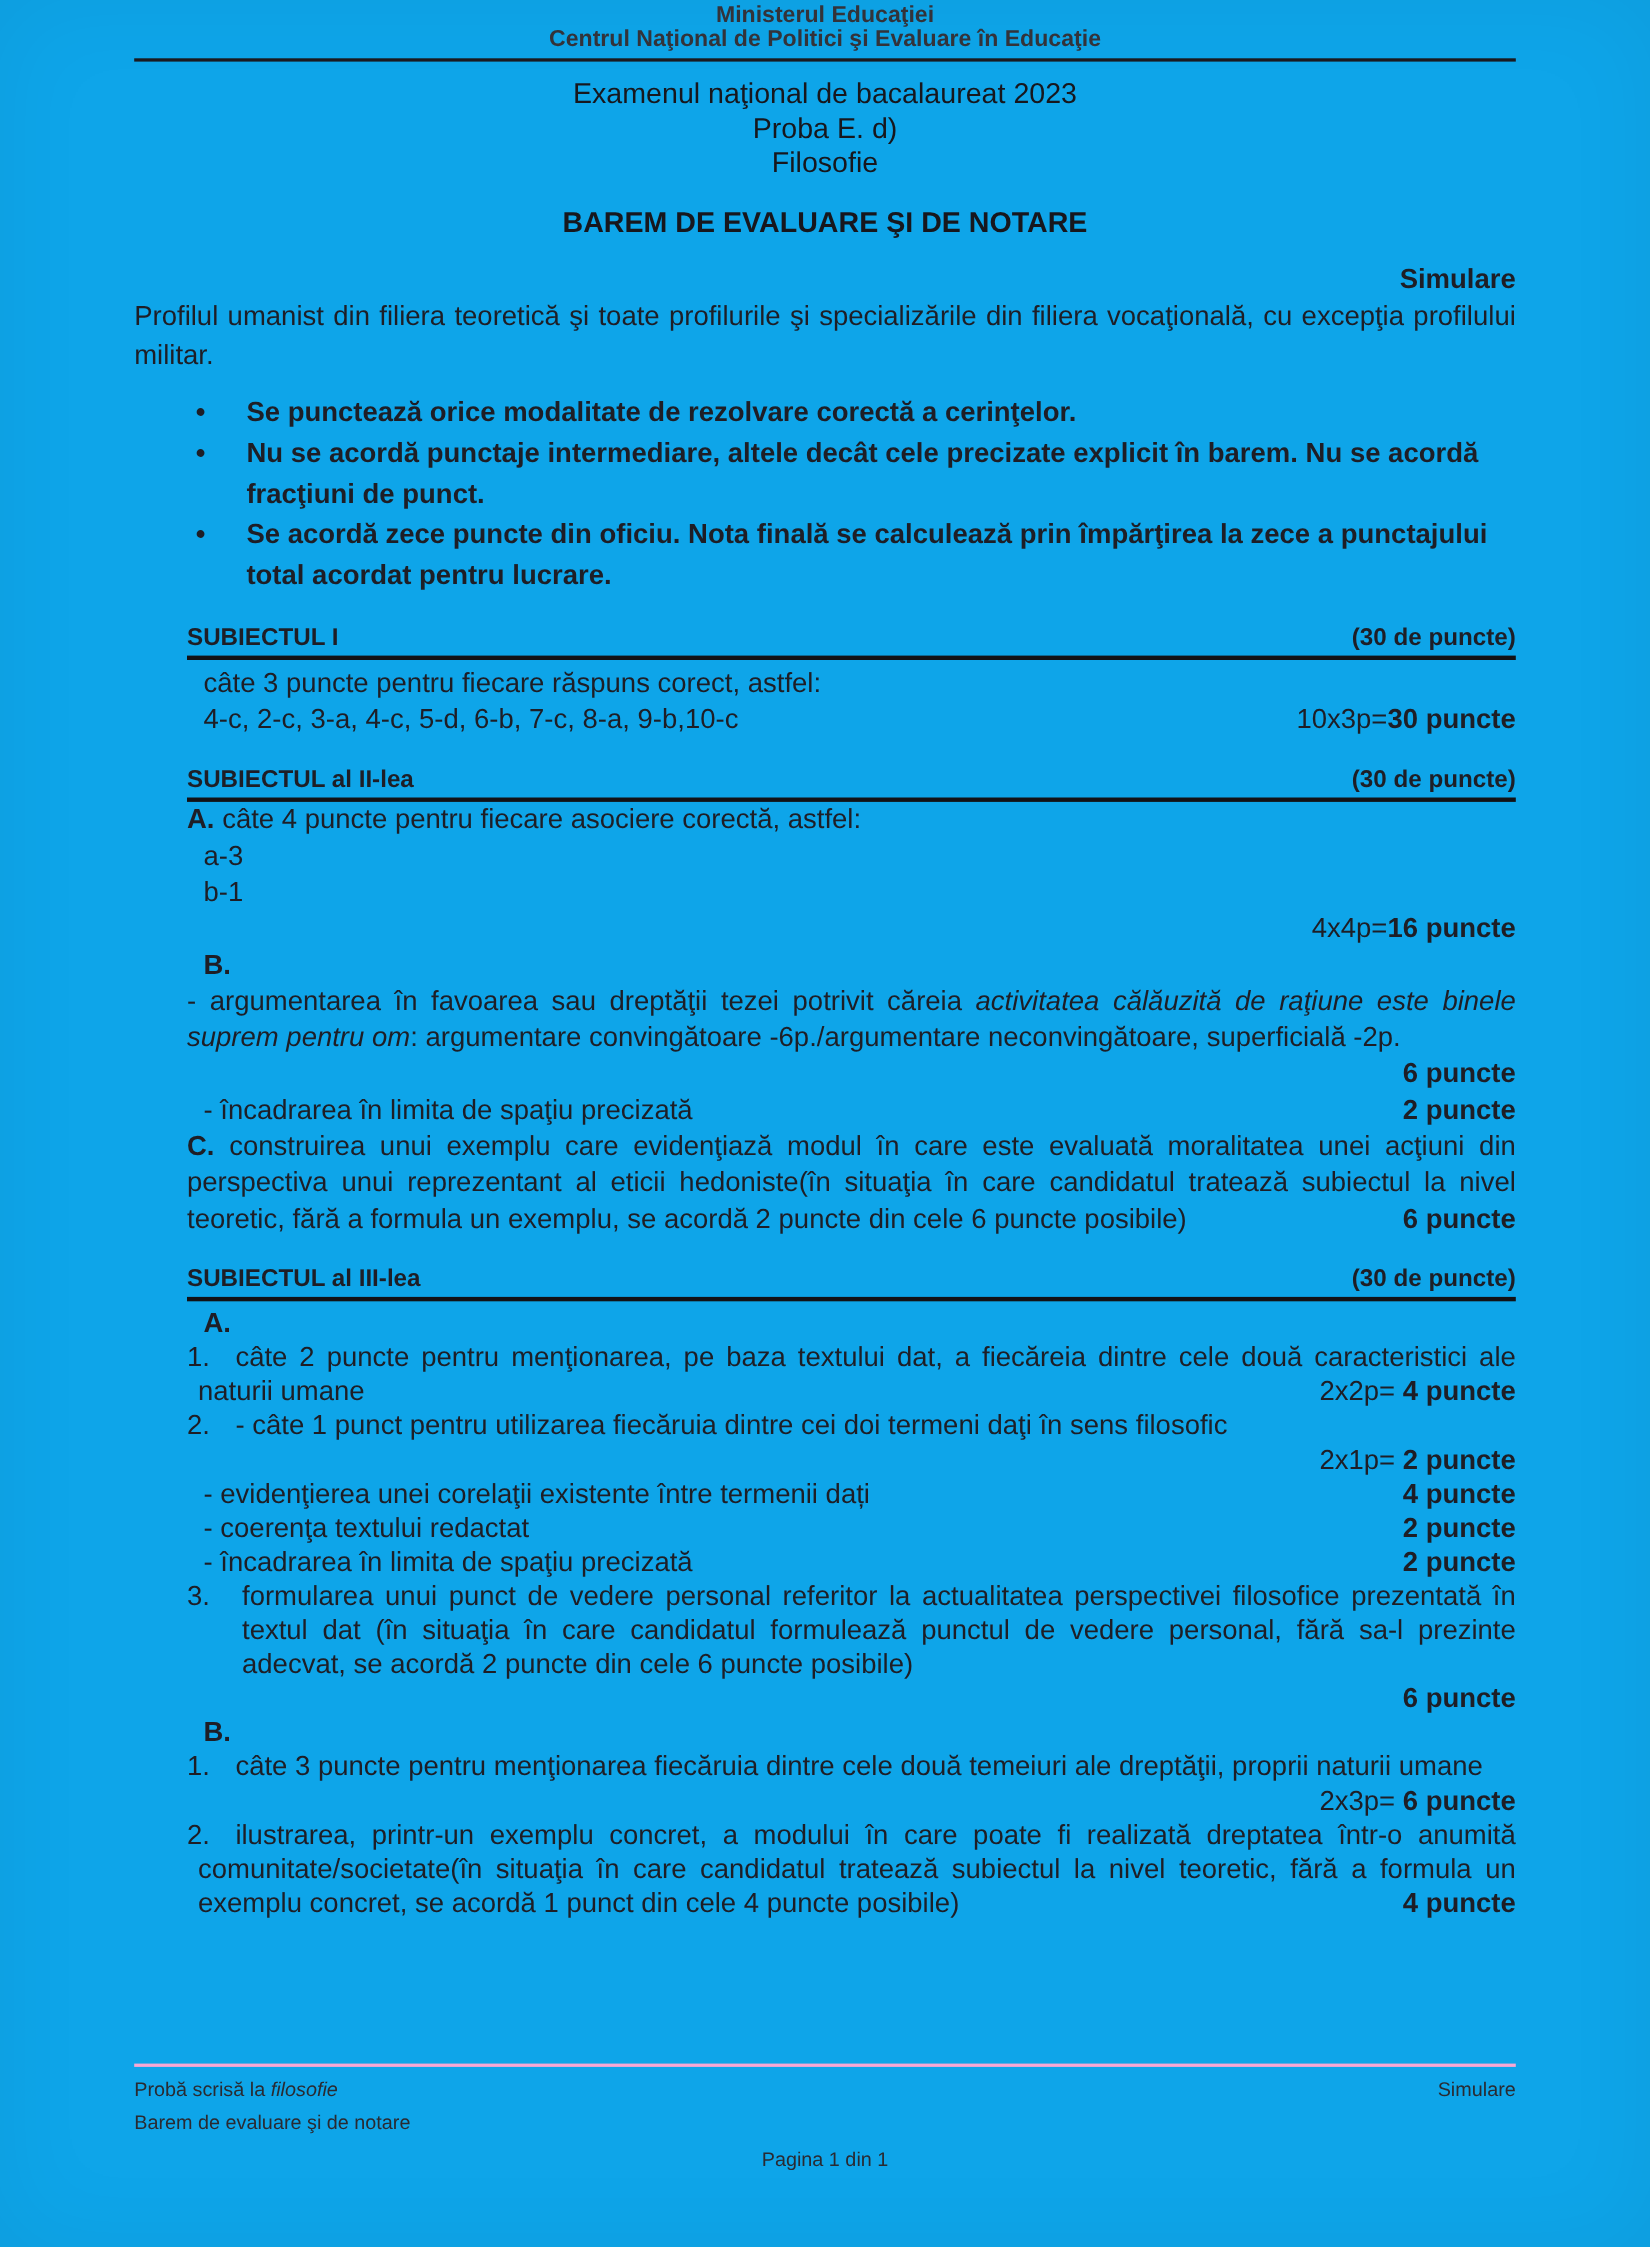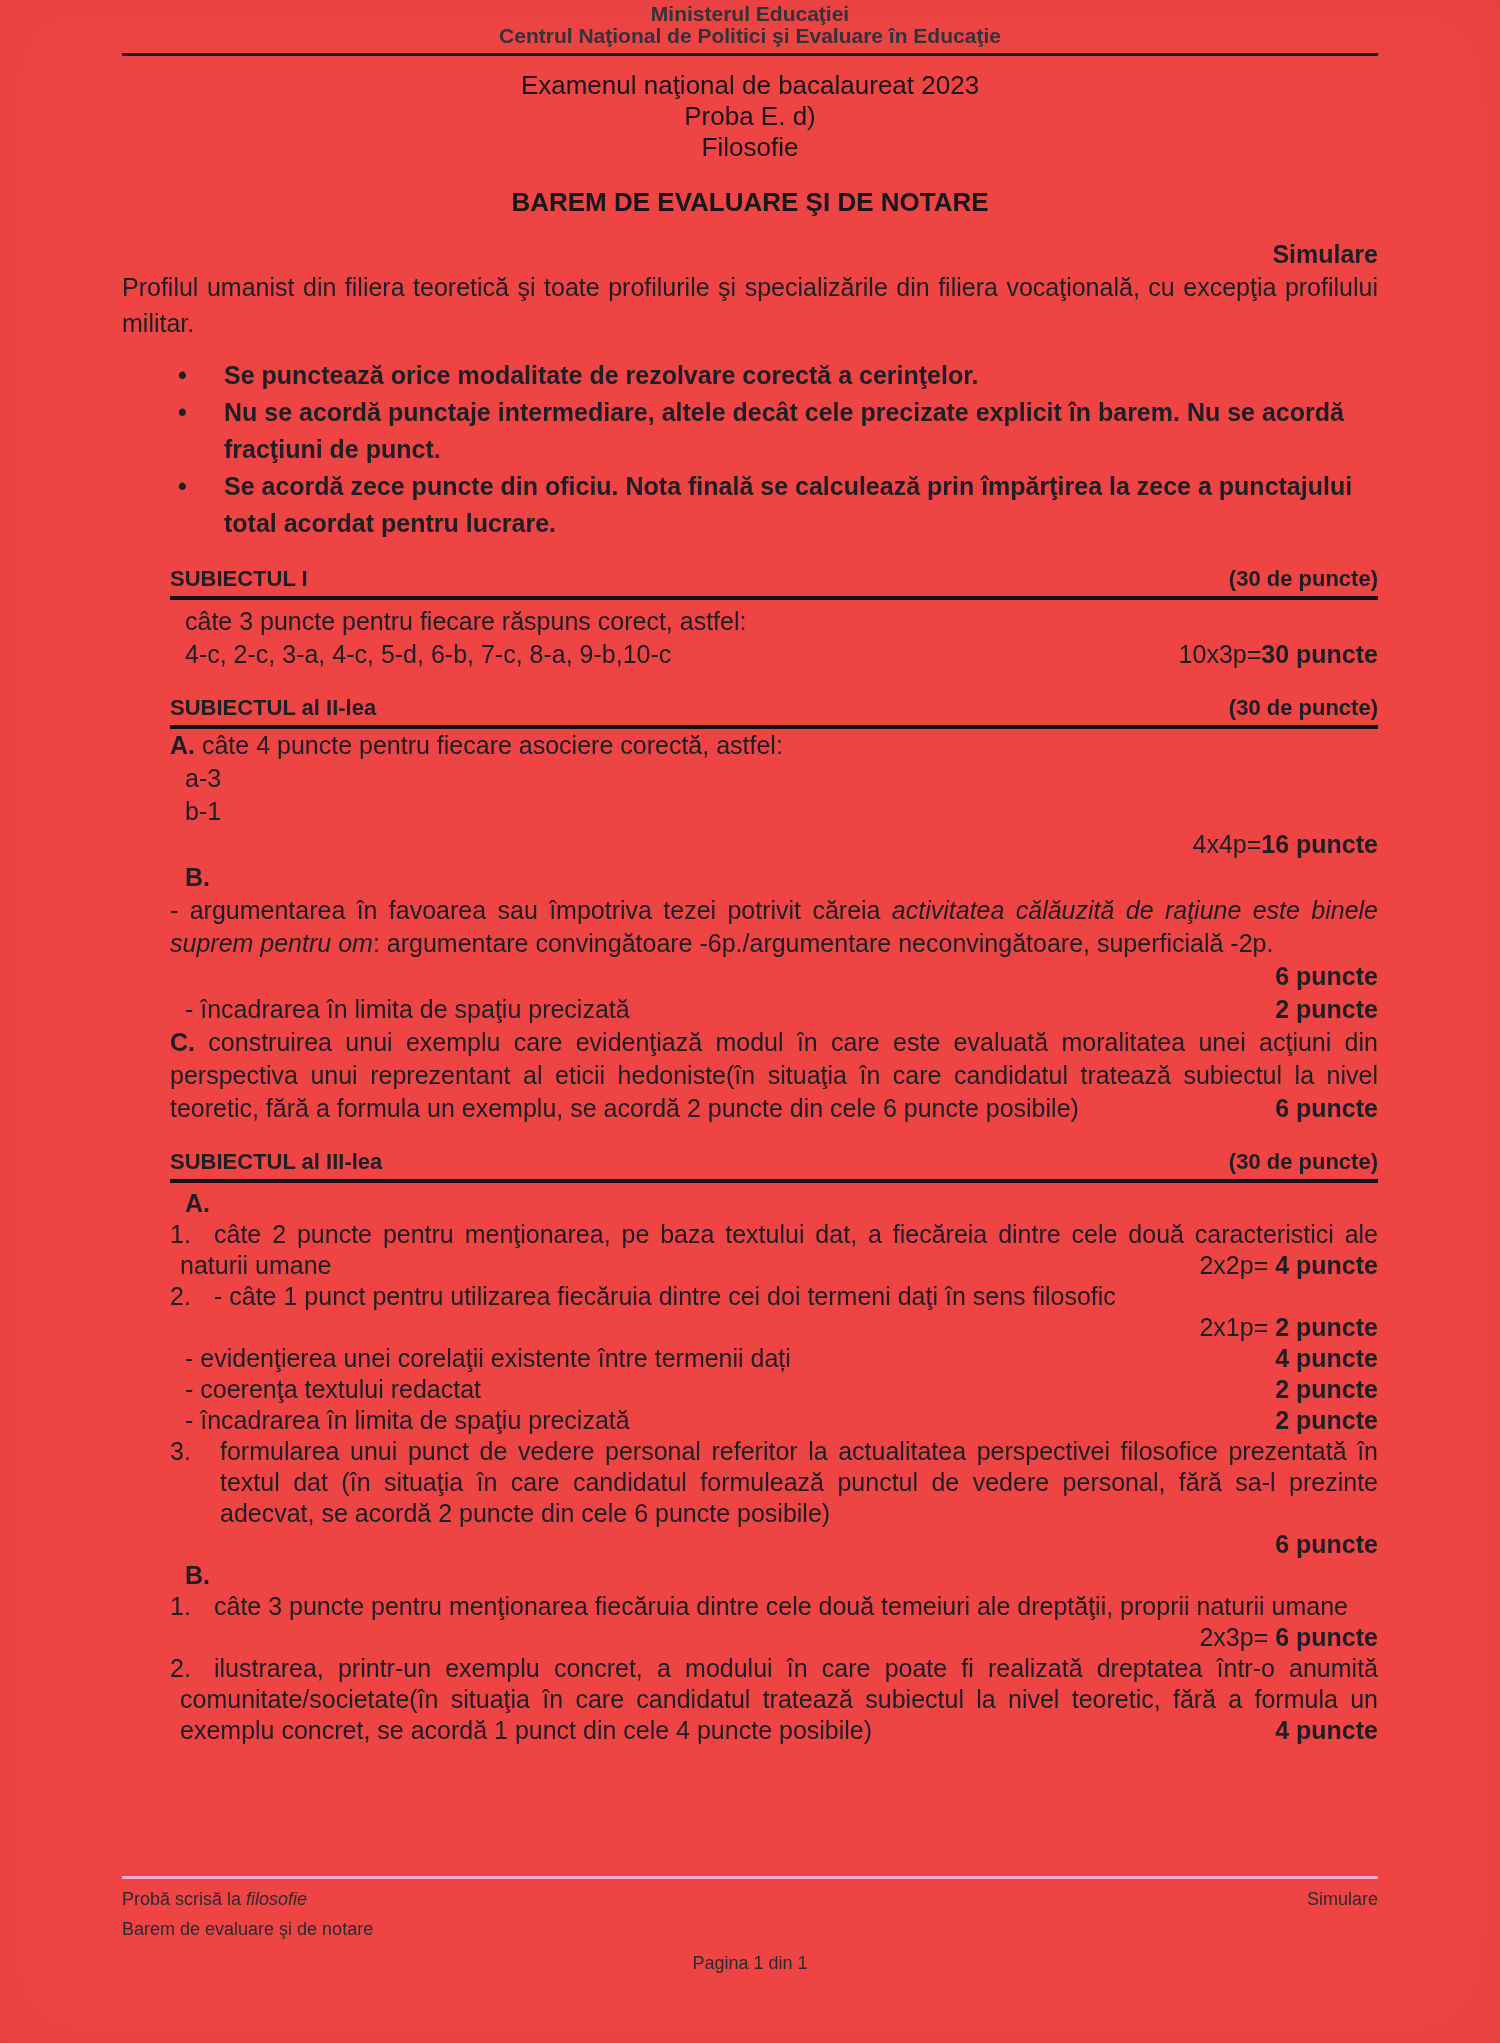--- a/index.html
+++ b/index.html
@@ -1,19 +1,19 @@
 <!DOCTYPE html>
 <html><head>
 <meta charset="utf-8">
 <style>
   html,body{margin:0;padding:0;background:#ffffff;}
   .page{
     position:relative;
     width:1500px;height:2043px;
-    background:#ef4444;
+    background:#0ea5e9;
     color:#1e1e26;
     font-family:"Liberation Sans","DejaVu Sans",sans-serif;
     font-size:25px;
     overflow:hidden;
     box-shadow:inset 0 0 90px rgba(0,0,0,0.05);
   }
   .inner{margin:0 122px;}
   
   .org-header{
     padding-top:3px;
@@ -121,21 +121,21 @@
     <div class="sec">
       <div class="shead">
         <span>SUBIECTUL al II-lea</span>
         <span>(30 de puncte)</span>
       </div>
       <p class="row"><b>A.</b><span> câte 4 puncte pentru fiecare asociere corectă, astfel:</span></p>
       <div class="row">a-3</div>
       <div class="row">b-1</div>
       <div class="row rrow"><span class="pre">4x4p=</span><b>16 puncte</b></div>
       <div class="row"><b>B.</b></div>
-      <p class="row just cf"><span>- argumentarea în favoarea sau împotriva tezei potrivit căreia </span><i>activitatea călăuzită de raţiune este binele suprem pentru om</i><span>: argumentare convingătoare -6p./argumentare neconvingătoare, superficială -2p.</span><span class="fsc">6 puncte</span></p>
+      <p class="row just cf"><span>- argumentarea în favoarea sau dreptăţii tezei potrivit căreia </span><i>activitatea călăuzită de raţiune este binele suprem pentru om</i><span>: argumentare convingătoare -6p./argumentare neconvingătoare, superficială -2p.</span><span class="fsc">6 puncte</span></p>
       <div class="row frow">
         <span>- încadrarea în limita de spaţiu precizată</span>
         <b class="score">2 puncte</b>
       </div>
       <p class="row just cf"><b>C.</b><span> construirea unui exemplu care evidenţiază modul în care este evaluată moralitatea unei acţiuni din perspectiva unui reprezentant al eticii hedoniste(în situaţia în care candidatul tratează subiectul la nivel teoretic, fără a formula un exemplu, se acordă 2 puncte din cele 6 puncte posibile)</span><b class="fsc">6 puncte</b></p>
     </div>
 
     <div class="sec sec-iii">
       <div class="shead">
         <span>SUBIECTUL al III-lea</span>

